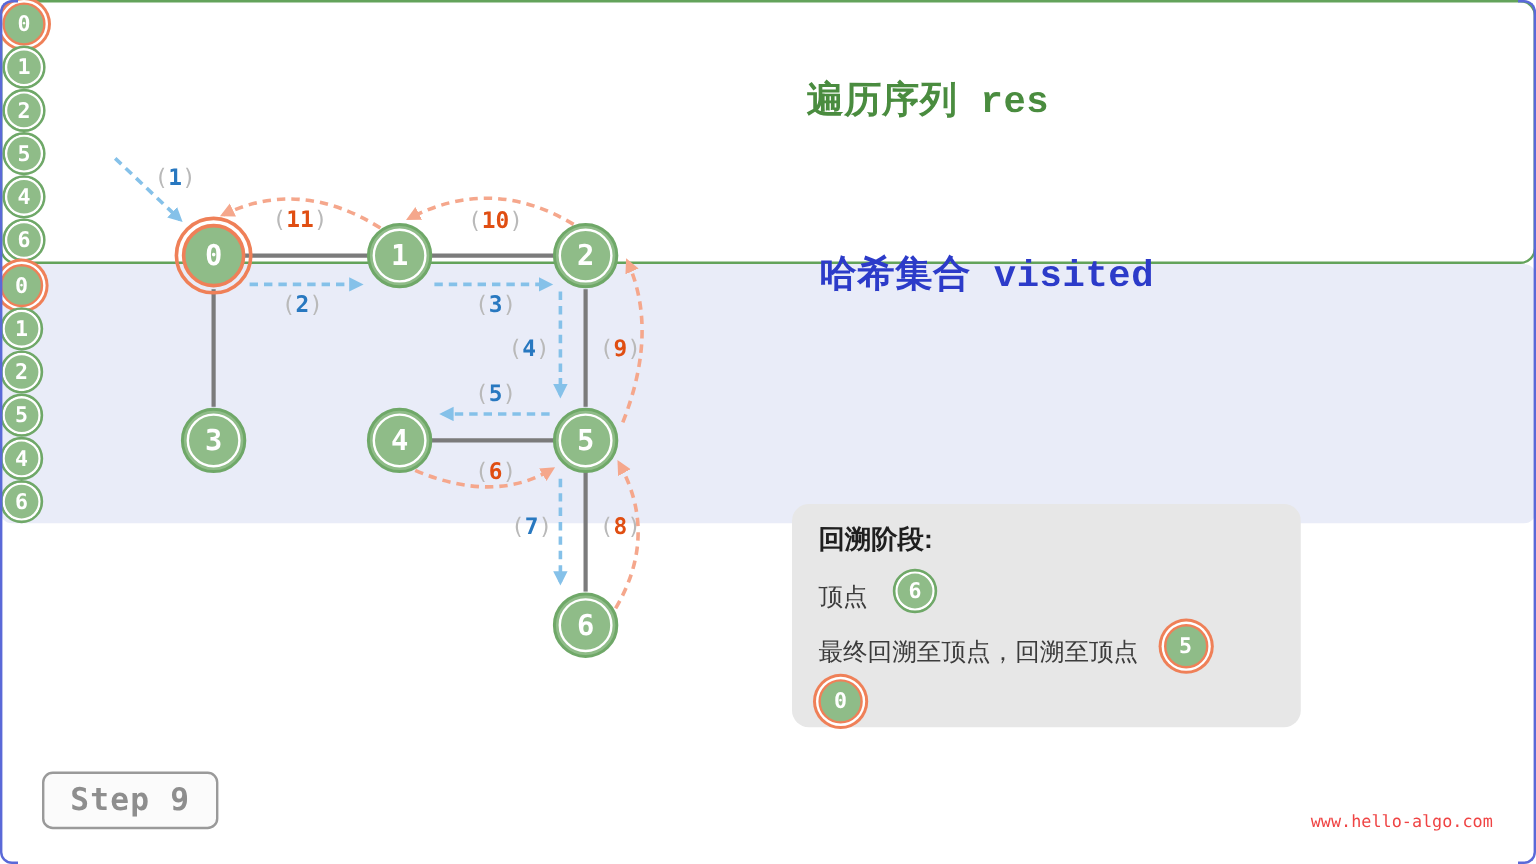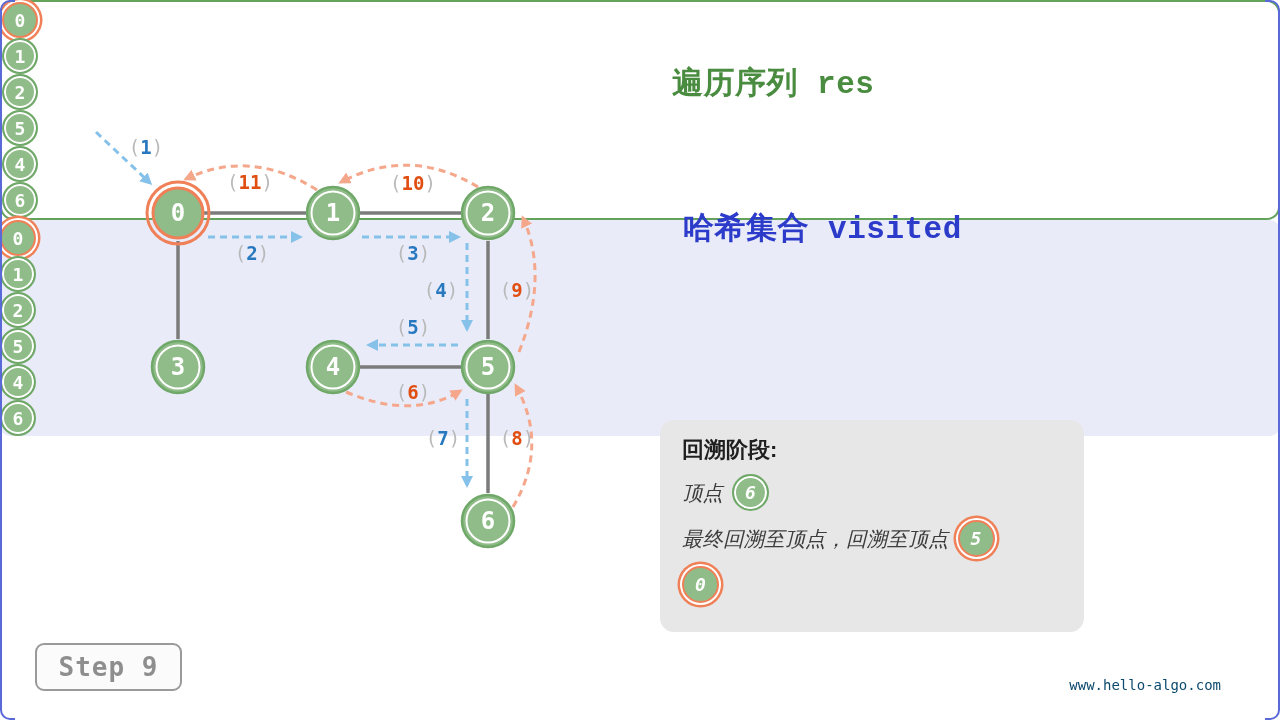--- a/index.html
+++ b/index.html
@@ -25,36 +25,36 @@
 
   .vnode{width:36px;height:36px;border-radius:50%;background:#8fbc88;
     border:2px solid #6fa868;box-shadow:inset 0 0 0 2px #ffffff;
     display:flex;align-items:center;justify-content:center;flex:0 0 auto;
     color:#ffffff;font-size:18px;font-weight:bold;
     font-family:"DejaVu Sans Mono", monospace;box-sizing:border-box;}
   .vnode.hl{border:2.5px solid #ef8058;
     box-shadow:0 0 0 2px #ffffff,0 0 0 4.5px #ef8058;}
 
   
-  #info-box{position:absolute;left:660px;top:420px;width:424px;height:212px;
+  #info-box{position:absolute;left:660px;top:420px;width:424px;height:186px;
     background:#e7e7e7;border-radius:14px;box-sizing:border-box;
     padding:15px 20px 0 22px;display:flex;flex-direction:column;gap:9px;}
   #info-box .info-title{font-size:22px;font-weight:bold;color:#1f1f1f;line-height:30px;}
-  .info-line{display:flex;align-items:center;gap:9px;font-size:20.5px;color:#3c3c3c;
-    line-height:26px;white-space:nowrap;font-style:italic;}
+  .info-line{display:flex;align-items:flex-end;gap:21px;font-size:20.5px;color:#3c3c3c;
+    line-height:26px;white-space:nowrap;}
   .info-line .vnode{width:37px;height:37px;}
 
   
   #step-box{position:absolute;left:35px;top:643px;width:147px;height:48px;
     background:#fbfbfb;border:2px solid #9a9a9a;border-radius:9px;
     display:flex;align-items:center;justify-content:center;
     font-family:"DejaVu Sans Mono", monospace;font-size:26px;font-weight:bold;
     color:#8e8e8e;letter-spacing:1px;box-sizing:border-box;}
-  #watermark{position:absolute;right:59px;top:677px;
-    font-family:"DejaVu Sans Mono", monospace;font-size:14px;color:#0c4a6e;}
+  #watermark{position:absolute;right:36px;top:677px;
+    font-family:"DejaVu Sans Mono", monospace;font-size:14px;color:#ef4444;}
 
   
   text.step-label{font-family:"DejaVu Sans Mono", monospace;font-size:19px;font-weight:bold;
     text-anchor:middle;}
   text.node-num{font-family:"DejaVu Sans Mono", monospace;font-size:24px;font-weight:bold;
     fill:#ffffff;text-anchor:middle;}
   tspan.paren{fill:#b9b9b9;font-weight:normal;}
   tspan.num-blue{fill:#2878c0;}
   tspan.num-orange{fill:#e04e12;}
 </style>

